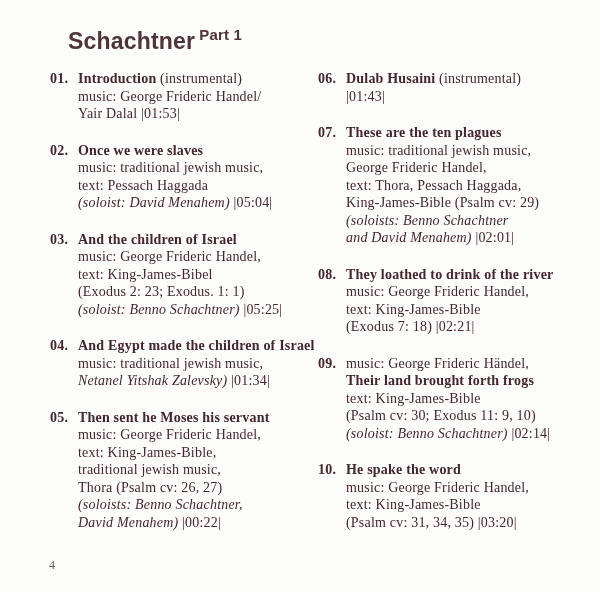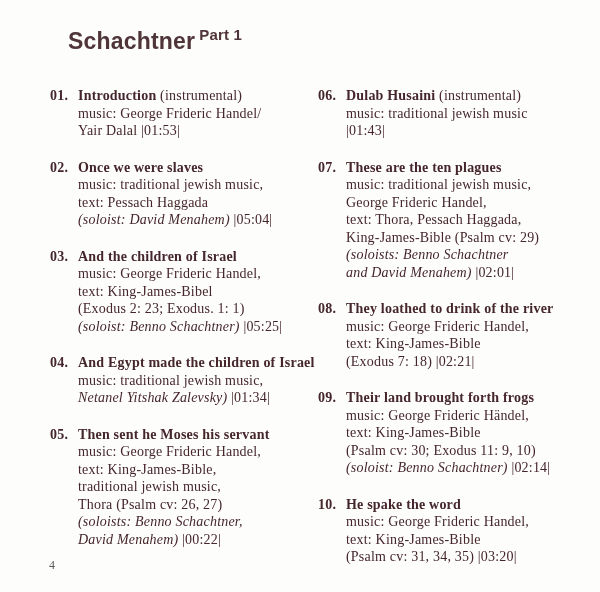--- a/index.html
+++ b/index.html
@@ -24,21 +24,21 @@
     font-size:23px;font-weight:bold;letter-spacing:0.2px;
   }
   .title-sup{
     font-size:15px;font-weight:bold;
     vertical-align:9px;margin-left:4px;letter-spacing:0.2px;
   }
   .columns{
     position:absolute;top:70px;left:50px;
   }
   .col{
-    position:absolute;top:17px;width:268px;
+    position:absolute;top:0;width:268px;
   }
   .col-left{left:0;}
   .col-right{left:268px;}
   .track{
     position:relative;
     padding-left:28px;
     margin-bottom:19px;
     color:var(--text-color,#45262c);
     font-size:14px;line-height:17.5px;
     letter-spacing:0.2px;
@@ -101,21 +101,20 @@
           <div class="line"><span>traditional jewish music,</span></div>
           <div class="line"><span>Thora (Psalm cv: 26, 27)</span></div>
           <div class="line"><span class="it">(soloists: Benno Schachtner,</span></div>
           <div class="line"><span class="it">David Menahem)</span><span> |00:22|</span></div>
         </div>
       </div>
     <div class="col col-right">
         <div class="track">
           <span class="num">06.</span>
           <div class="line title-line"><span class="b">Dulab Husaini</span><span> (instrumental)</span></div>
-          <div class="line"><span>music: traditional jewish music</span></div>
           <div class="line"><span>|01:43|</span></div>
         </div>
         <div class="track">
           <span class="num">07.</span>
           <div class="line title-line"><span class="b">These are the ten plagues</span></div>
           <div class="line"><span>music: traditional jewish music,</span></div>
           <div class="line"><span>George Frideric Handel,</span></div>
           <div class="line"><span>text: Thora, Pessach Haggada,</span></div>
           <div class="line"><span>King-James-Bible (Psalm cv: 29)</span></div>
           <div class="line"><span class="it">(soloists: Benno Schachtner</span></div>
@@ -123,22 +122,22 @@
         </div>
         <div class="track">
           <span class="num">08.</span>
           <div class="line title-line"><span class="b">They loathed to drink of the river</span></div>
           <div class="line"><span>music: George Frideric Handel,</span></div>
           <div class="line"><span>text: King-James-Bible</span></div>
           <div class="line"><span>(Exodus 7: 18) |02:21|</span></div>
         </div>
         <div class="track">
           <span class="num">09.</span>
+          <div class="line"><span>music: George Frideric Händel,</span></div>
           <div class="line title-line"><span class="b">Their land brought forth frogs</span></div>
-          <div class="line"><span>music: George Frideric Händel,</span></div>
           <div class="line"><span>text: King-James-Bible</span></div>
           <div class="line"><span>(Psalm cv: 30; Exodus 11: 9, 10)</span></div>
           <div class="line"><span class="it">(soloist: Benno Schachtner)</span><span> |02:14|</span></div>
         </div>
         <div class="track">
           <span class="num">10.</span>
           <div class="line title-line"><span class="b">He spake the word</span></div>
           <div class="line"><span>music: George Frideric Handel,</span></div>
           <div class="line"><span>text: King-James-Bible</span></div>
           <div class="line"><span>(Psalm cv: 31, 34, 35) |03:20|</span></div>

